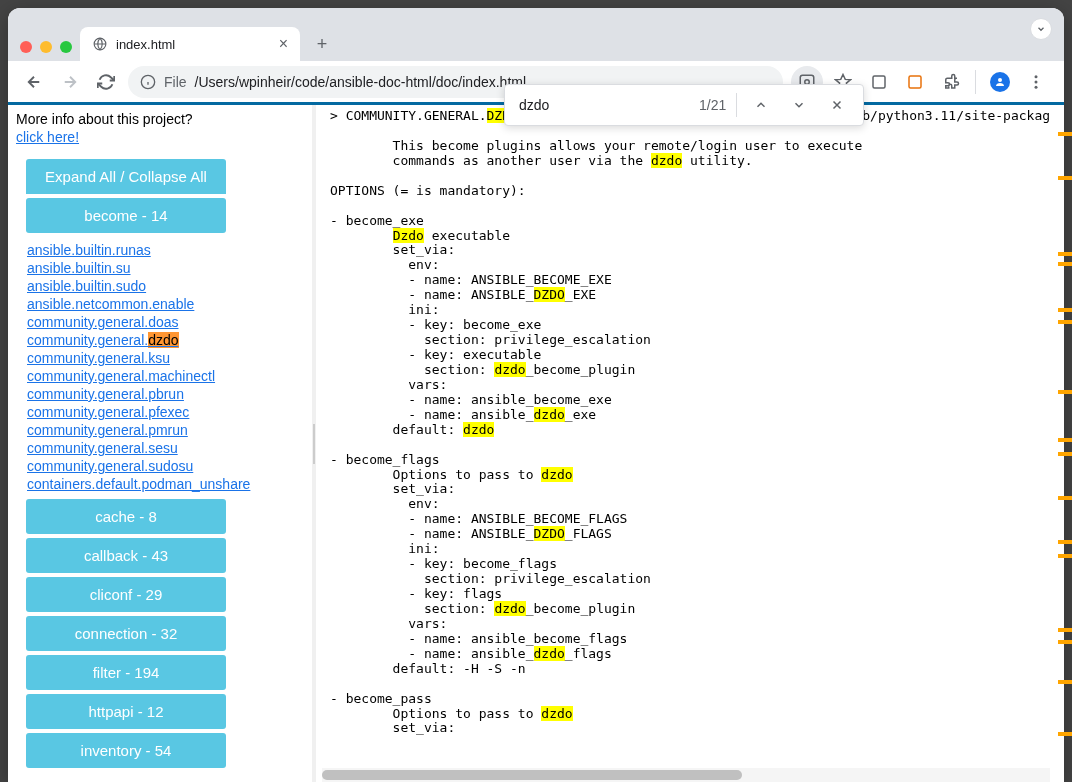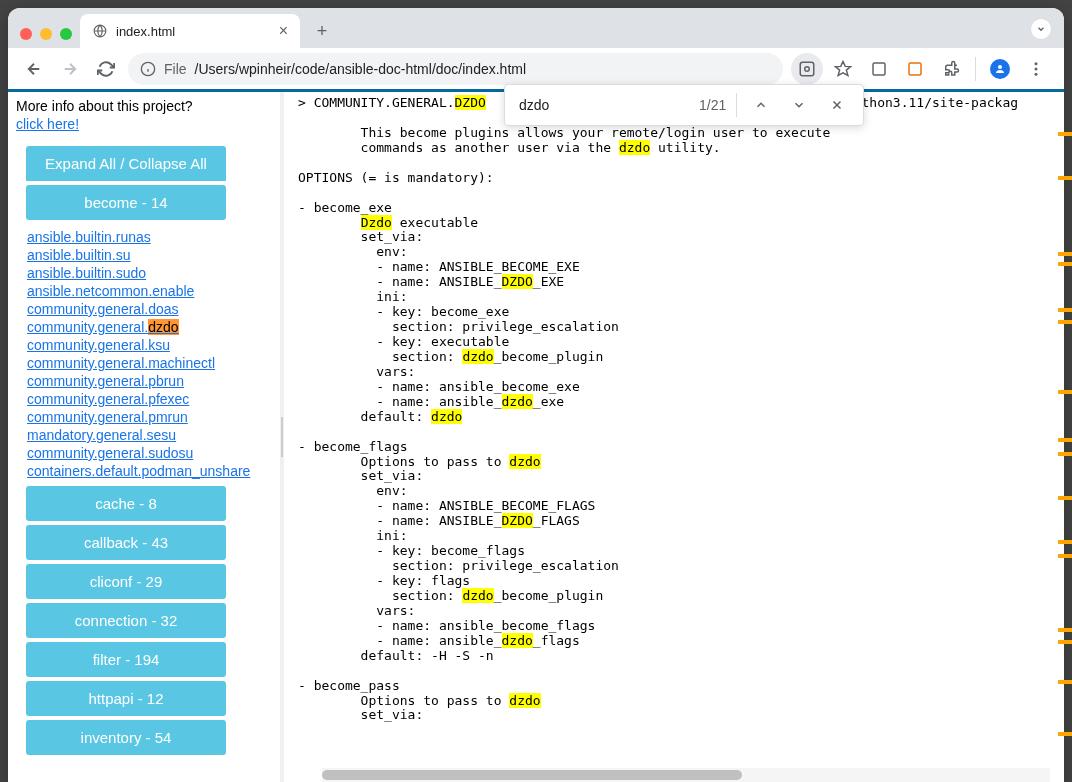--- a/index.html
+++ b/index.html
@@ -1,18 +1,18 @@
 <!DOCTYPE html>
 <html><head>
 <meta charset="utf-8">
 <style>
 * { box-sizing: border-box; margin: 0; padding: 0; }
 body { font-family: -apple-system, BlinkMacSystemFont, "Segoe UI", Arial, sans-serif; background: #444; width: 1072px; height: 782px; overflow: hidden; position: relative; }
 .browser-window { position: absolute; top: 8px; left: 8px; right: 8px; bottom: 0; background: #fff; border-radius: 12px 12px 0 0; overflow: hidden; box-shadow: 0 4px 20px rgba(0,0,0,0.3); display: flex; flex-direction: column; }
-.tab-bar { height: 40px; background: #dee1e6; display: flex; align-items: flex-end; padding-left: 12px; position: relative; }
+.tab-bar { height: 53px; background: #dee1e6; display: flex; align-items: flex-end; padding-left: 12px; position: relative; }
 .traffic-lights { display: flex; gap: 8px; align-items: center; padding: 0 8px 8px 0; }
 .tl { width: 12px; height: 12px; border-radius: 50%; }
 .tl-red { background: #ff5f57; }
 .tl-yellow { background: #febc2e; }
 .tl-green { background: #28c840; }
 .tab { background: #fff; height: 34px; border-radius: 8px 8px 0 0; display: flex; align-items: center; padding: 0 12px; gap: 8px; min-width: 220px; font-size: 13px; color: #202124; }
 .tab-favicon { width: 16px; height: 16px; display: flex; align-items: center; justify-content: center; }
 .tab-favicon svg { width: 14px; height: 14px; }
 .tab-close { font-size: 16px; color: #5f6368; margin-left: auto; cursor: pointer; }
 .tab-add { width: 28px; height: 28px; display: flex; align-items: center; justify-content: center; color: #5f6368; font-size: 18px; margin-left: 8px; margin-bottom: 3px; cursor: pointer; }
@@ -28,21 +28,21 @@
 .tbi.highlight { background: #e8eaed; }
 .tbi-sep { width: 1px; height: 24px; background: #dadce0; margin: 0 4px; }
 .profile-icon { width: 20px; height: 20px; border-radius: 50%; background: #1a73e8; display: flex; align-items: center; justify-content: center; }
 .dropdown-chevron { position: absolute; right: 12px; top: 10px; width: 22px; height: 22px; background: #fff; border-radius: 11px; border: 1px solid #dadce0; display: flex; align-items: center; justify-content: center; color: #5f6368; font-size: 12px; }
 .find-bar { position: absolute; top: 84px; right: 208px; background: #fff; border: 1px solid #dadce0; border-radius: 4px; box-shadow: 0 2px 8px rgba(0,0,0,0.15); height: 42px; display: flex; align-items: center; padding: 0 8px 0 14px; gap: 10px; z-index: 100; width: 360px; }
 .find-input { border: none; outline: none; font-size: 14px; color: #202124; width: 170px; }
 .find-count { color: #5f6368; font-size: 14px; }
 .find-sep { width: 1px; height: 24px; background: #dadce0; }
 .find-btn { width: 28px; height: 28px; display: flex; align-items: center; justify-content: center; color: #5f6368; cursor: pointer; }
 .content-area { flex: 1; display: flex; background: #fff; overflow: hidden; position: relative; }
-.sidebar { width: 272px; padding: 6px 8px; overflow-y: auto; font-size: 14px; }
+.sidebar { width: 304px; padding: 6px 8px; overflow-y: auto; font-size: 14px; }
 .sidebar-info { color: #000; margin-bottom: 2px; }
 .sidebar-link { color: #1a73e8; text-decoration: underline; cursor: pointer; display: block; margin-bottom: 14px; }
 .sidebar-btn { background: #59c7e3; color: #fff; border: none; padding: 9px; width: 200px; margin: 0 0 4px 10px; cursor: pointer; font-size: 15px; border-radius: 3px; text-align: center; }
 .sidebar-btn:first-of-type { border-radius: 3px 3px 0 0; }
 .sidebar-list { margin: 4px 0; }
 .sidebar-item { color: #1a73e8; text-decoration: underline; cursor: pointer; display: block; padding: 1px 0; font-size: 14px; margin-left: 11px; }
 .sidebar-item .hl { background: #ff9632; color: #000; }
 .category-btn { background: #59c7e3; color: #fff; border: none; padding: 9px; width: 200px; margin: 2px 0 2px 10px; cursor: pointer; font-size: 15px; border-radius: 3px; }
 .splitter { width: 4px; background: #f0f0f0; cursor: col-resize; position: relative; }
 .splitter::before { content: ''; position: absolute; left: 1px; top: 50%; width: 2px; height: 40px; background: #ccc; transform: translateY(-50%); }
@@ -165,21 +165,21 @@
         <a class="sidebar-item">ansible.builtin.su</a>
         <a class="sidebar-item">ansible.builtin.sudo</a>
         <a class="sidebar-item">ansible.netcommon.enable</a>
         <a class="sidebar-item">community.general.doas</a>
         <a class="sidebar-item">community.general.<span class="hl">dzdo</span></a>
         <a class="sidebar-item">community.general.ksu</a>
         <a class="sidebar-item">community.general.machinectl</a>
         <a class="sidebar-item">community.general.pbrun</a>
         <a class="sidebar-item">community.general.pfexec</a>
         <a class="sidebar-item">community.general.pmrun</a>
-        <a class="sidebar-item">mandatory.general.sesu</a>
+        <a class="sidebar-item">community.general.sesu</a>
         <a class="sidebar-item">community.general.sudosu</a>
         <a class="sidebar-item">containers.default.podman_unshare</a>
       </div>
       <button class="category-btn">cache - 8</button>
       <button class="category-btn">callback - 43</button>
       <button class="category-btn">cliconf - 29</button>
       <button class="category-btn">connection - 32</button>
       <button class="category-btn">filter - 194</button>
       <button class="category-btn">httpapi - 12</button>
       <button class="category-btn">inventory - 54</button>

